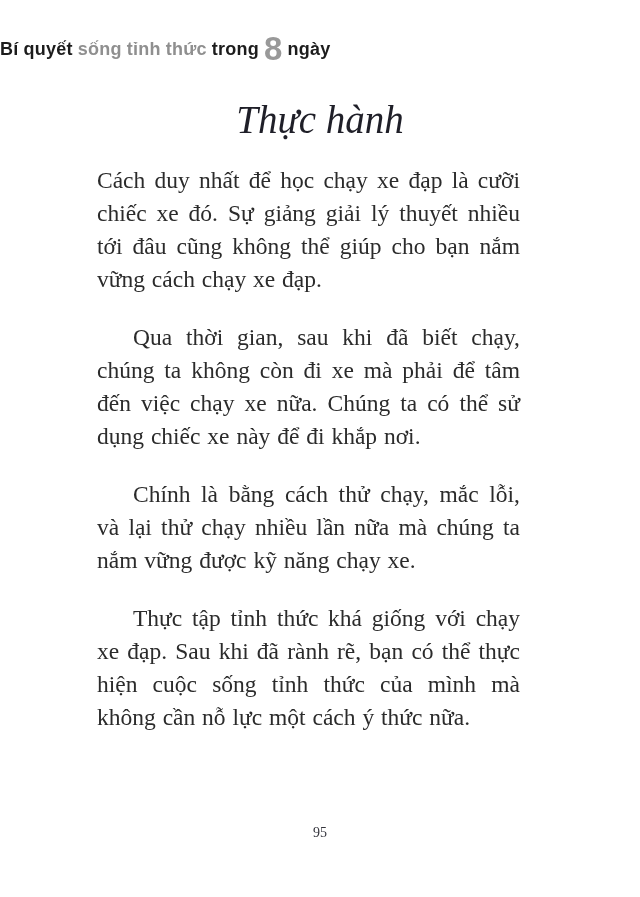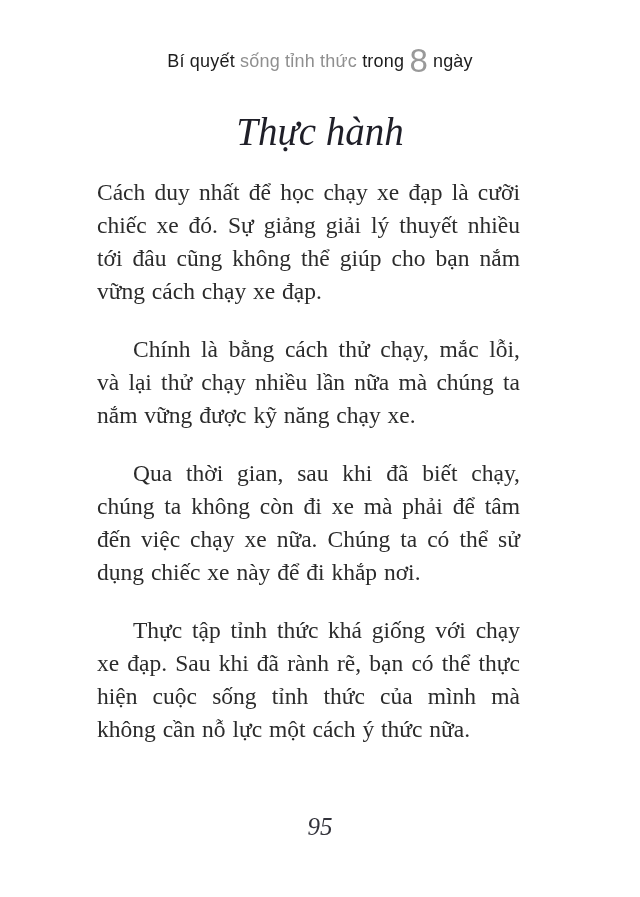--- a/index.html
+++ b/index.html
@@ -11,24 +11,24 @@
     position: relative;
     width: 640px;
     height: 897px;
     background: #ffffff;
     overflow: hidden;
     font-family: "Liberation Serif", serif;
     color: #2b2b2b;
   }
   
   .running-header {
-    padding-top: 48px;
-    text-align: center;
+    padding-top: 36px;
+    text-align: left;
     font-family: "Liberation Sans", sans-serif;
-    font-weight: normal;
+    font-weight: bold;
     font-size: 18px;
     letter-spacing: 0.2px;
     line-height: 26px;
     color: #1c1c1c;
     white-space: nowrap;
   }
   .running-header .seg-gray {
     color: #8f8f8f;
   }
   .running-header .seg-big-number {
@@ -61,36 +61,35 @@
   .body-text p.indent {
     text-indent: 36px;
   }
   
   .page-number {
     position: absolute;
     left: 0;
     bottom: 56px;
     width: 100%;
     text-align: center;
-    font-size: 25px;
+    font-size: 14px;
     color: #33333b;
-    font-style: italic;
   }
 </style>
 </head>
 <body>
 
 <div class="page">
 
   <div class="running-header"><span>Bí quyết </span><span class="seg-gray">sống tỉnh thức</span><span> trong </span><span class="seg-big-number">8</span><span> ngày</span></div>
 
   <h1 class="chapter-title" style="font-weight: normal;">Thực hành</h1>
 
   <div class="body-text">
     <p>Cách duy nhất để học chạy xe đạp là cưỡi chiếc xe đó. Sự giảng giải lý thuyết nhiều tới đâu cũng không thể giúp cho bạn nắm vững cách chạy xe đạp.</p>
+    <p class="indent">Qua thời gian, sau khi đã biết chạy, chúng ta không còn đi xe mà phải để tâm đến việc chạy xe nữa. Chúng ta có thể sử dụng chiếc xe này để đi khắp nơi.</p>
     <p class="indent">Chính là bằng cách thử chạy, mắc lỗi, và lại thử chạy nhiều lần nữa mà chúng ta nắm vững được kỹ năng chạy xe.</p>
-    <p class="indent">Qua thời gian, sau khi đã biết chạy, chúng ta không còn đi xe mà phải để tâm đến việc chạy xe nữa. Chúng ta có thể sử dụng chiếc xe này để đi khắp nơi.</p>
     <p class="indent">Thực tập tỉnh thức khá giống với chạy xe đạp. Sau khi đã rành rẽ, bạn có thể thực hiện cuộc sống tỉnh thức của mình mà không cần nỗ lực một cách ý thức nữa.</p>
   </div>
 
   <div class="page-number">95</div>
 
 </div>
 
 </body></html>

